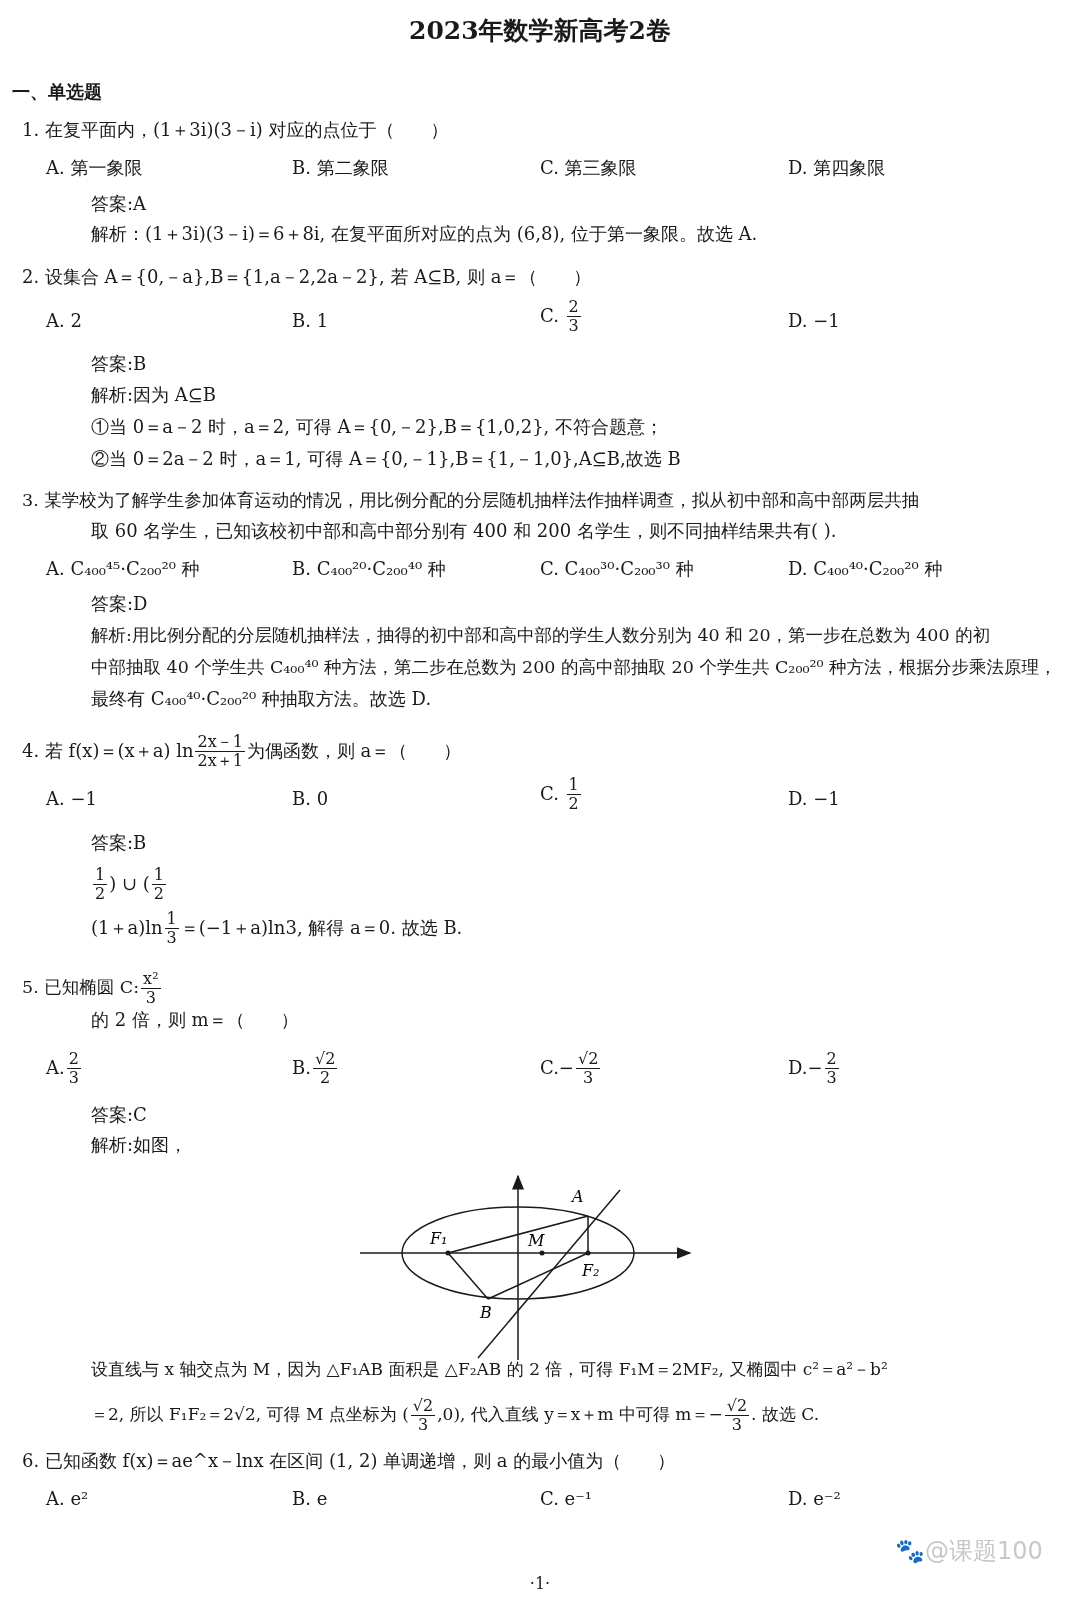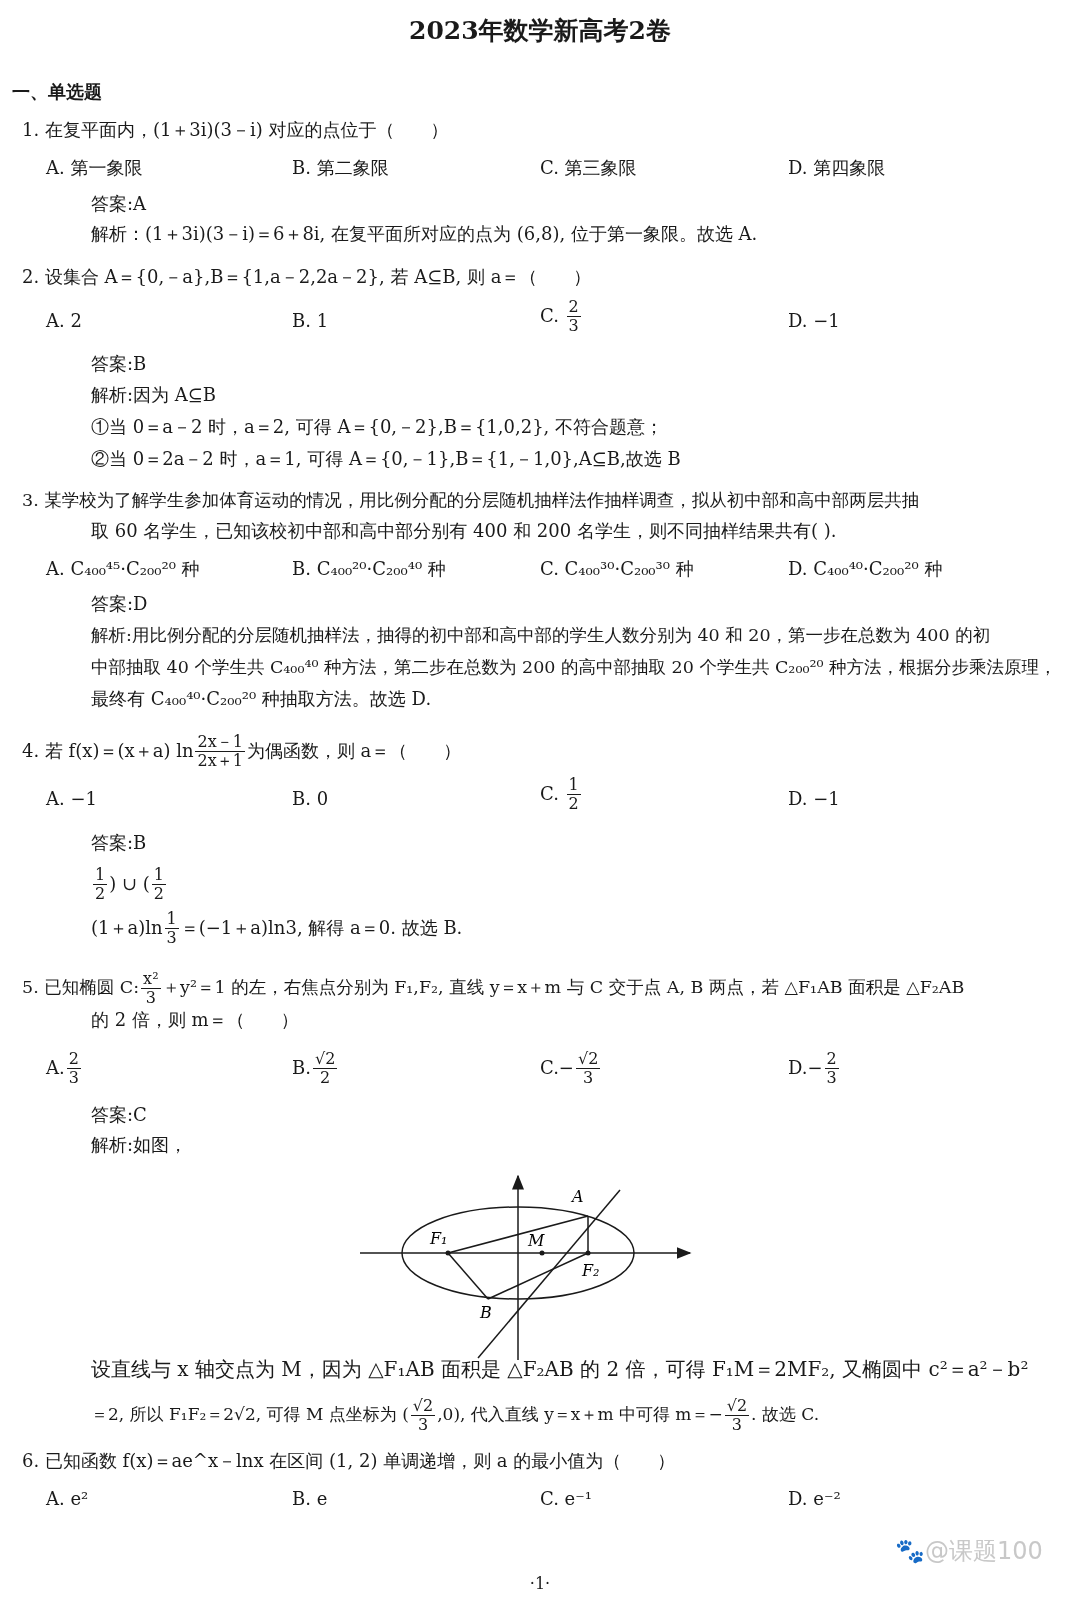--- a/index.html
+++ b/index.html
@@ -93,21 +93,21 @@
   <span>(1＋a)ln</span><span class="frac">
       <span class="num">1</span>
       <span>3</span>
     </span><span>＝(−1＋a)ln3, 解得 a＝0. 故选 B.</span>
 </div>
 
 <div class="abs line q" style="top:970px; font-size:17.5px">
   <span>5.  已知椭圆 C:</span><span class="frac">
       <span class="num">x²</span>
       <span>3</span>
-    </span><span>＋y²＝1 的左，右焦点分别为 F₁,F₂, 直线 y＝x＋m 与 C 交于点 A, B 两点，若 △F₁AB 面积是 △F₂AB</span>
+    </span>
 </div>
 <div class="abs line ind" style="top:1008px">的 2 倍，则 m＝（　　）</div>
 <div class="abs opt oA" style="top:1050px">
   <span>A.</span><span></span><span class="frac">
       <span class="num">2</span>
       <span>3</span>
     </span>
 </div>
 <div class="abs opt oB" style="top:1050px">
   <span>B.</span><span></span><span class="frac">
@@ -149,21 +149,21 @@
     <circle cx="182" cy="81" r="2.5" fill="#1a1a1a"></circle>
     <circle cx="228" cy="81" r="2.5" fill="#1a1a1a"></circle>
     <text x="212" y="30" font-style="italic" font-size="16" font-family="DejaVu Serif, serif">A</text>
     <text x="70" y="72" font-style="italic" font-size="16" font-family="DejaVu Serif, serif">F₁</text>
     <text x="168" y="74" font-style="italic" font-size="16" font-family="DejaVu Serif, serif">M</text>
     <text x="222" y="104" font-style="italic" font-size="16" font-family="DejaVu Serif, serif">F₂</text>
     <text x="120" y="146" font-style="italic" font-size="16" font-family="DejaVu Serif, serif">B</text>
   </svg>
 </div>
 
-<div class="abs line ind" style="top:1357px; font-size:20px">设直线与 x 轴交点为 M，因为 △F₁AB 面积是 △F₂AB 的 2 倍，可得 F₁M＝2MF₂, 又椭圆中 c²＝a²－b²</div>
+<div class="abs line ind" style="top:1357px; font-size:17px">设直线与 x 轴交点为 M，因为 △F₁AB 面积是 △F₂AB 的 2 倍，可得 F₁M＝2MF₂, 又椭圆中 c²＝a²－b²</div>
 <div class="abs line ind" style="top:1397px; font-size:17px">
   <span>＝2, 所以 F₁F₂＝2√2, 可得 M 点坐标为 (</span><span class="frac">
       <span class="num">√2</span>
       <span>3</span>
     </span><span>,0), 代入直线 y＝x＋m 中可得 m＝−</span><span class="frac">
       <span class="num">√2</span>
       <span>3</span>
     </span><span>. 故选 C.</span>
 </div>
 

